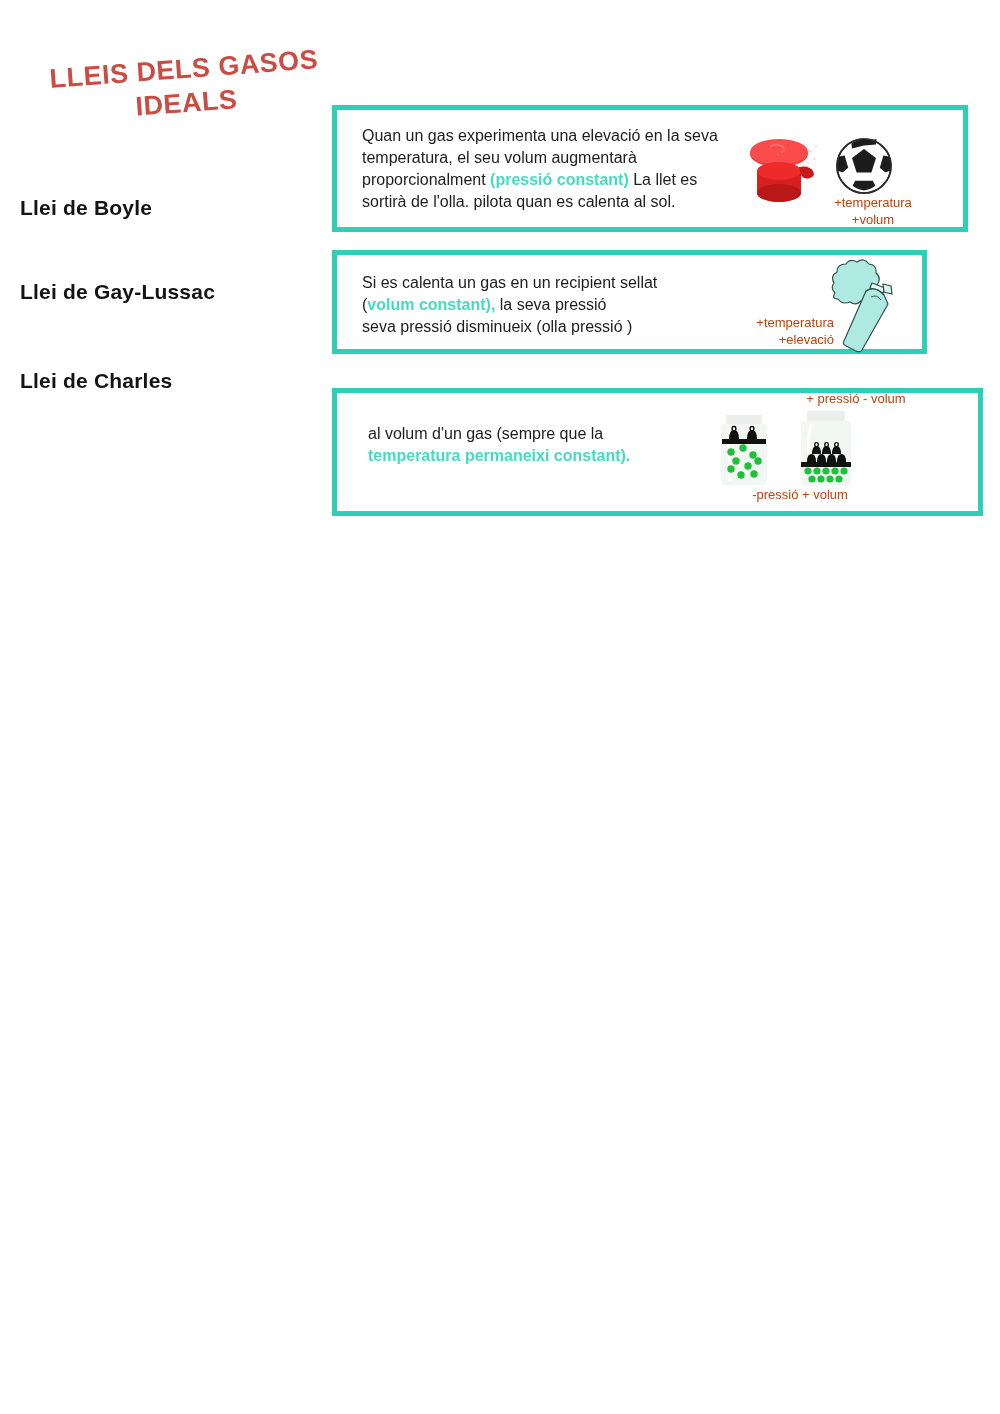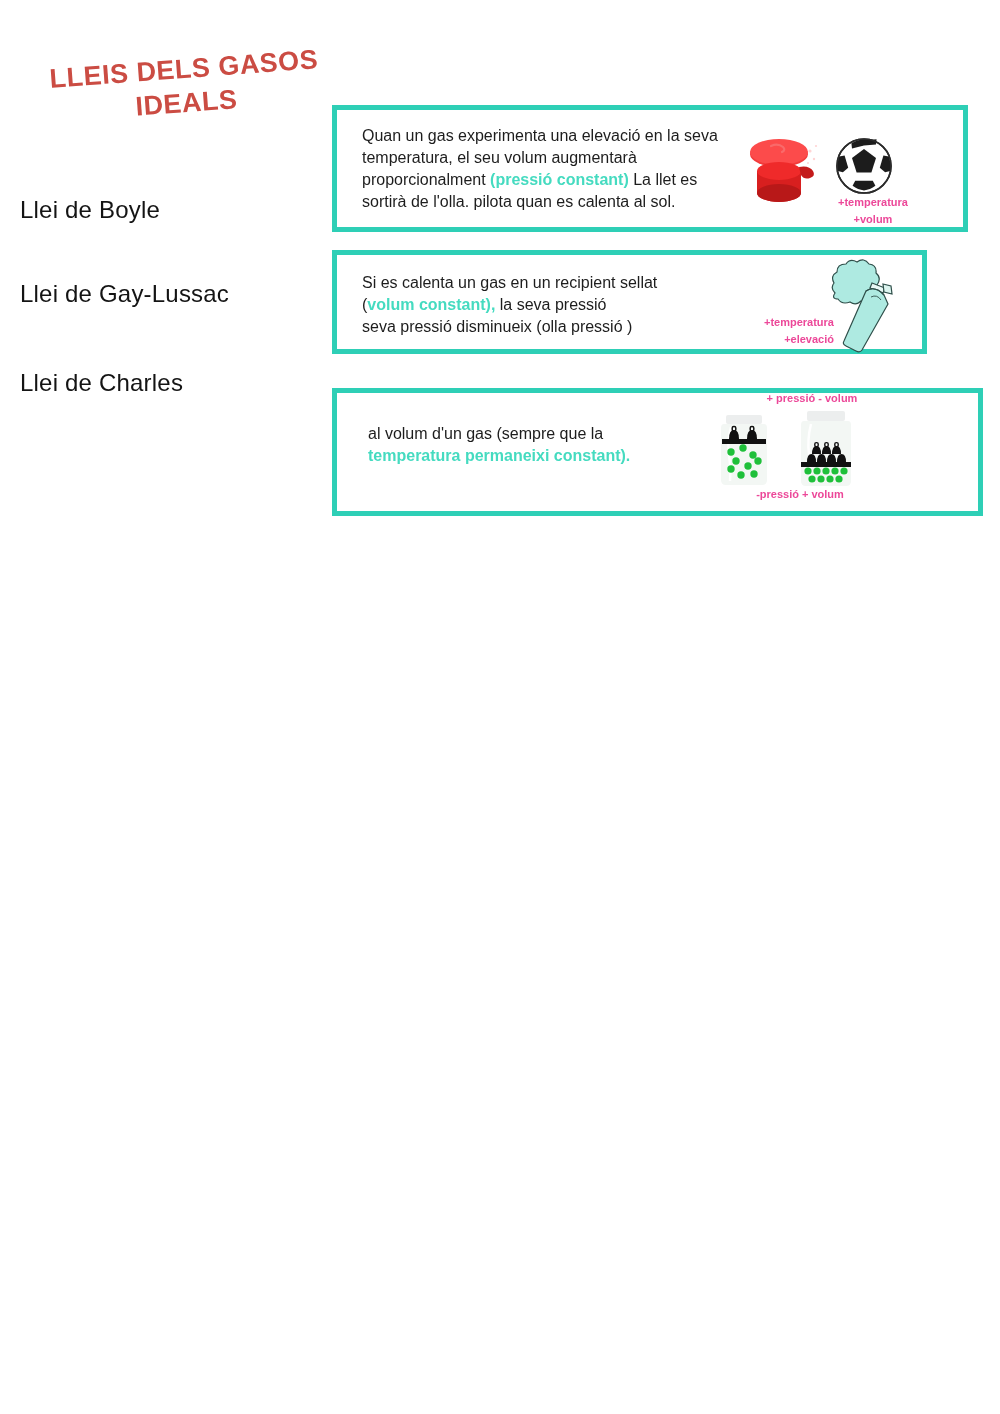--- a/index.html
+++ b/index.html
@@ -10,27 +10,27 @@
 
   
   #title{
     left:48px; top:62px; width:270px;
     color:#cb4c43; font-weight:bold; font-size:27px; line-height:34px;
     letter-spacing:.5px; text-align:center;
     transform:rotate(-4.2deg); transform-origin:0 0;
   }
 
   
-  .law-label{ color:#141414; font-weight:normal; font-size:24px; letter-spacing:.2px;}
+  .law-label{ color:#141414; font-weight:bold; font-size:21px; letter-spacing:.2px;}
 
   
   .tealbox{ border:5px solid #2ecfb6; box-sizing:border-box; background:#fff;}
   .boxtext{ color:#1d1d1d; font-size:16px; line-height:22px; }
   .tealword{ color:#45dbc0; font-weight:bold;}
-  .iconlabel{ font-size:11px; font-weight:bold; color:#ec4899; line-height:17px; text-align:center;}
+  .iconlabel{ font-size:13px; font-weight:normal; color:#c2410c; line-height:17px; text-align:center;}
 </style>
 </head>
 <body>
 
 <div class="abs" id="title">LLEIS DELS GASOS IDEALS</div>
 
 <div class="abs law-label" style="left:20px; top:196px;">Llei de Boyle</div>
 <div class="abs law-label" style="left:20px; top:280px;">Llei de Gay-Lussac</div>
 <div class="abs law-label" style="left:20px; top:369px;">Llei de Charles</div>
 
@@ -93,21 +93,21 @@
       <path d="M49 39 q6 -3 10 3" fill="none" stroke-width="0.9"></path>
     </g>
   </svg>
 </div>
 
 <div class="abs tealbox" style="left:332px; top:388px; width:651px; height:128px;"></div>
 <div class="abs boxtext" style="left:368px; top:423px;">
     <div><span>al volum d'un gas (sempre que la</span></div>
     <div><span class="tealword">temperatura permaneixi constant).</span></div>
   </div>
-<div class="abs iconlabel" style="left:712px; top:390px; width:200px;">+  pressió - volum</div>
+<div class="abs iconlabel" style="left:756px; top:390px; width:200px;">+  pressió - volum</div>
 <div class="abs iconlabel" style="left:690px; top:486px; width:220px;">-pressió + volum</div>
 <div class="abs" style="left:716px; top:415px;">
   <svg width="56" height="72" viewBox="0 0 56 72">
     <rect x="10" y="0" width="36" height="9" rx="2" fill="#eceeee"></rect>
     <path d="M8 9 h40 q3 0 3 4 v52 q0 5 -5 5 h-36 q-5 0 -5 -5 v-52 q0 -4 3 -4 z" fill="#f3f7f4"></path>
     <path d="M15 12 q-4 14 -2 28 q2 14 1 26" fill="none" stroke="#ffffff" stroke-width="2.5" opacity=".95"></path>
     <rect x="6" y="24" width="44" height="5" fill="#111"></rect>
     <path d="M13 24 q0 -9 5 -9 q5 0 5 9 z" fill="#111"></path>
     <rect x="16.2" y="11.5" width="3.6" height="4.5" rx="1.6" fill="none" stroke="#111" stroke-width="1.5"></rect>
     <path d="M31 24 q0 -9 5 -9 q5 0 5 9 z" fill="#111"></path>

